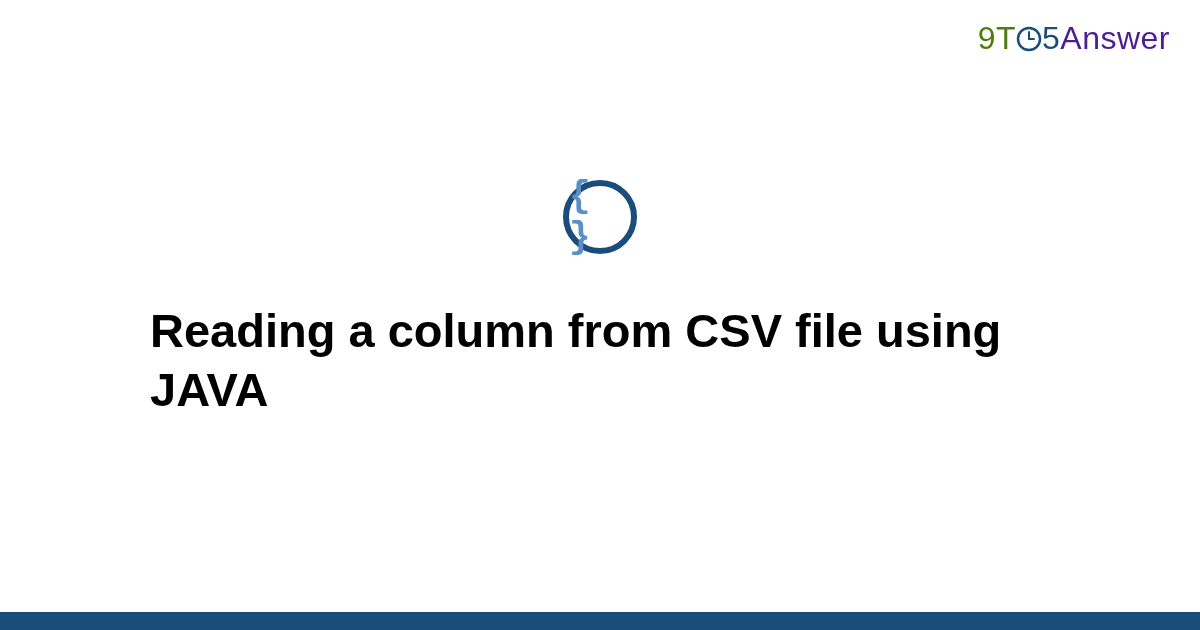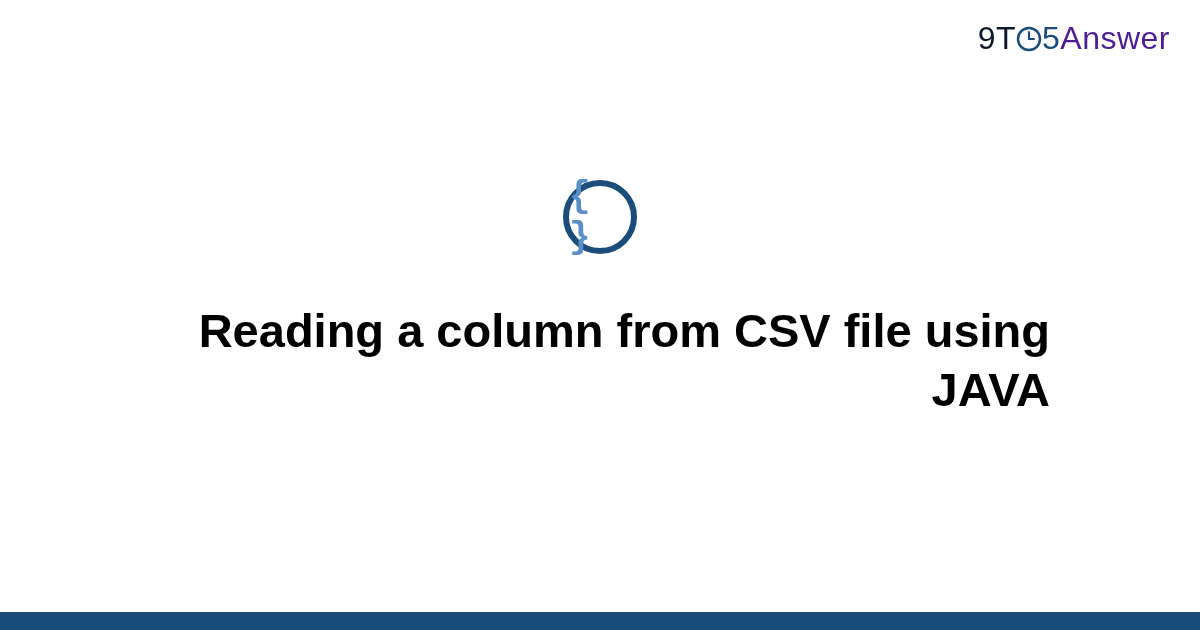--- a/index.html
+++ b/index.html
@@ -17,21 +17,21 @@
     }
     .brand {
       position: absolute;
       top: 20px;
       right: 30px;
       font-size: 32px;
       font-weight: 400;
       letter-spacing: 0.5px;
     }
     .brand-9t {
-      color: #0f172a;
+      color: #4d7c0f;
       font-weight: 500;
     }
     .brand-o {
       display: inline-flex;
       align-items: center;
       justify-content: center;
       vertical-align: middle;
       position: relative;
       top: -2px;
     }
@@ -70,21 +70,21 @@
       font-size: 36px;
       font-weight: 700;
       color: #5a8fc7;
       letter-spacing: 2px;
       font-family: 'Courier New', monospace;
     }
     .title {
       font-size: 47px;
       font-weight: 700;
       color: #000000;
-      text-align: right;
+      text-align: left;
       line-height: 1.25;
       max-width: 900px;
     }
     .footer-bar {
       position: absolute;
       bottom: 0;
       left: 0;
       width: 100%;
       height: 18px;
       background: #1a4d7a;

